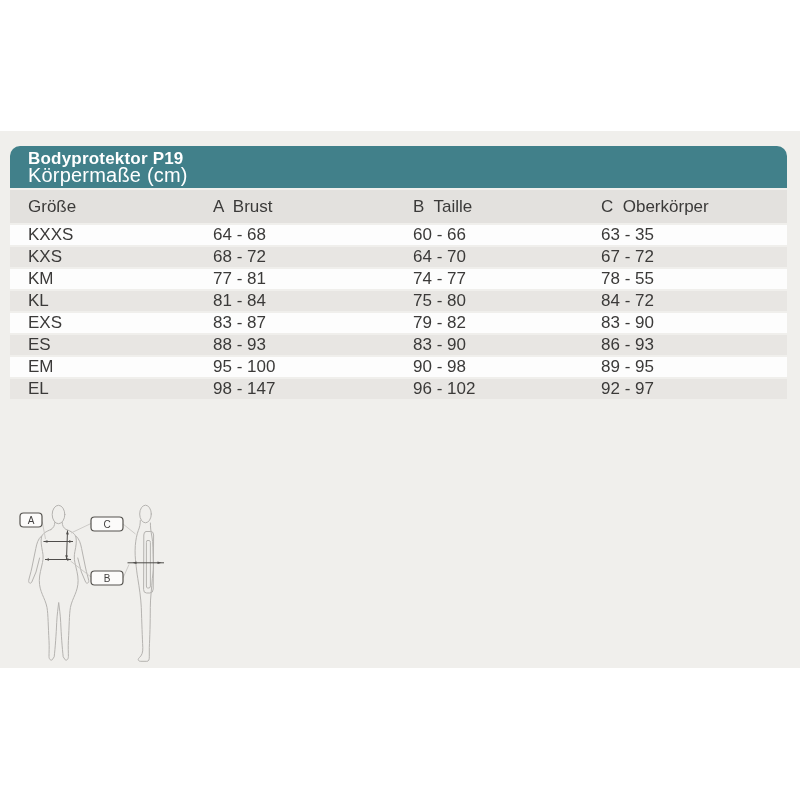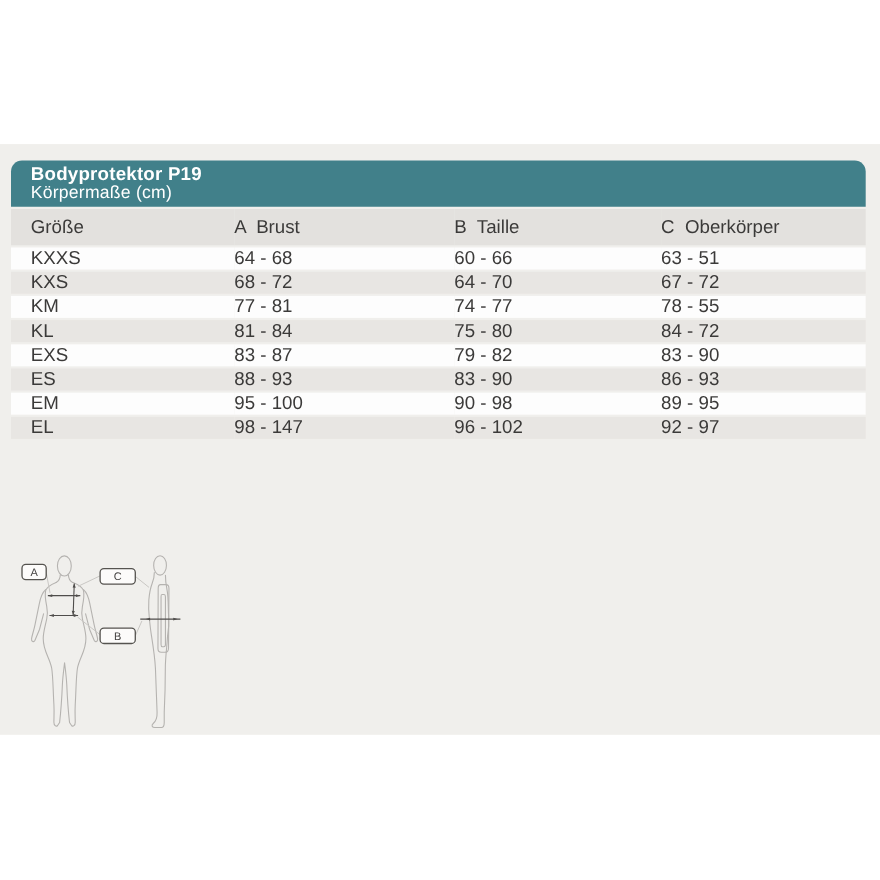--- a/index.html
+++ b/index.html
@@ -16,21 +16,21 @@
   .chart {
     position:absolute; left:10px; top:146px; width:777px;
   }
   .titlebar {
     background:var(--header-bg, #41808a);
     color:var(--header-text, #ffffff);
     border-radius:10px 10px 0 0;
     padding:4px 0 4px 18px;
   }
   .titlebar .t1 { font-size:17px; line-height:17px; font-weight:700; letter-spacing:.2px; }
-  .titlebar .t2 { font-size:16px; line-height:17px; font-weight:400; letter-spacing:.2px; }
+  .titlebar .t2 { font-size:20px; line-height:17px; font-weight:400; letter-spacing:.2px; }
   table {
     width:100%;
     border-collapse:separate;
     border-spacing:0 2px;
     table-layout:fixed;
   }
   th, td { text-align:left; padding:0; font-size:17px; color:var(--text, #3b3a39); }
   thead th {
     background:var(--column-header-bg, #e3e1de);
     height:33px; font-weight:400; white-space:pre;
@@ -72,21 +72,21 @@
           <th>A  Brust</th>
           <th>B  Taille</th>
           <th>C  Oberkörper</th>
         </tr>
     </thead>
     <tbody>
         <tr>
           <td>KXXS</td>
           <td>64 - 68</td>
           <td>60 - 66</td>
-          <td>63 - 51</td>
+          <td>63 - 35</td>
         </tr>
         <tr>
           <td>KXS</td>
           <td>68 - 72</td>
           <td>64 - 70</td>
           <td>67 - 72</td>
         </tr>
         <tr>
           <td>KM</td>
           <td>77 - 81</td>

